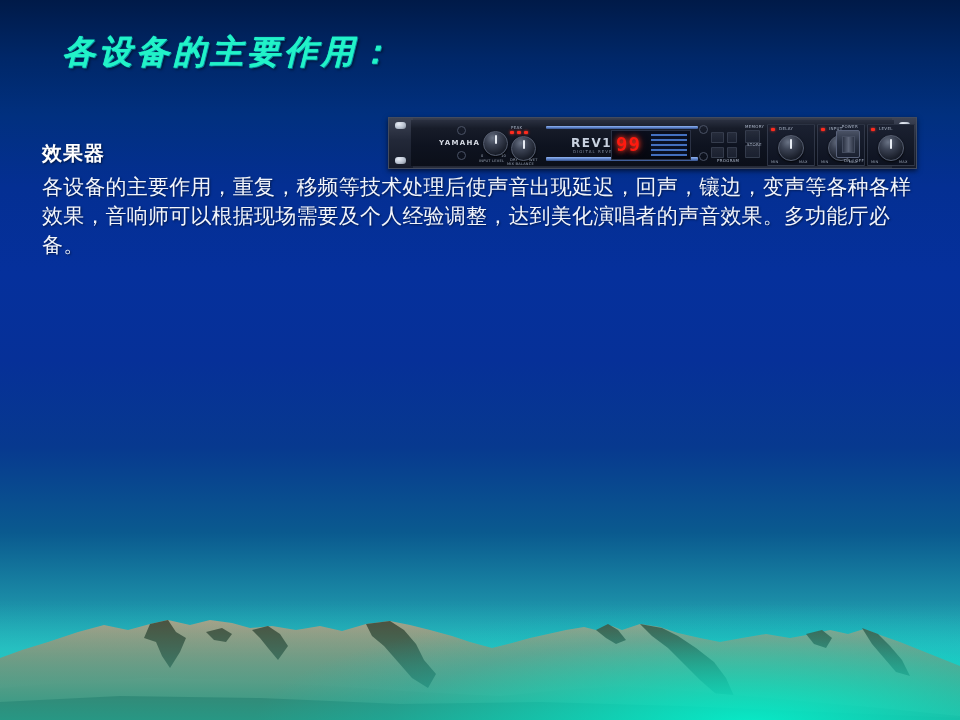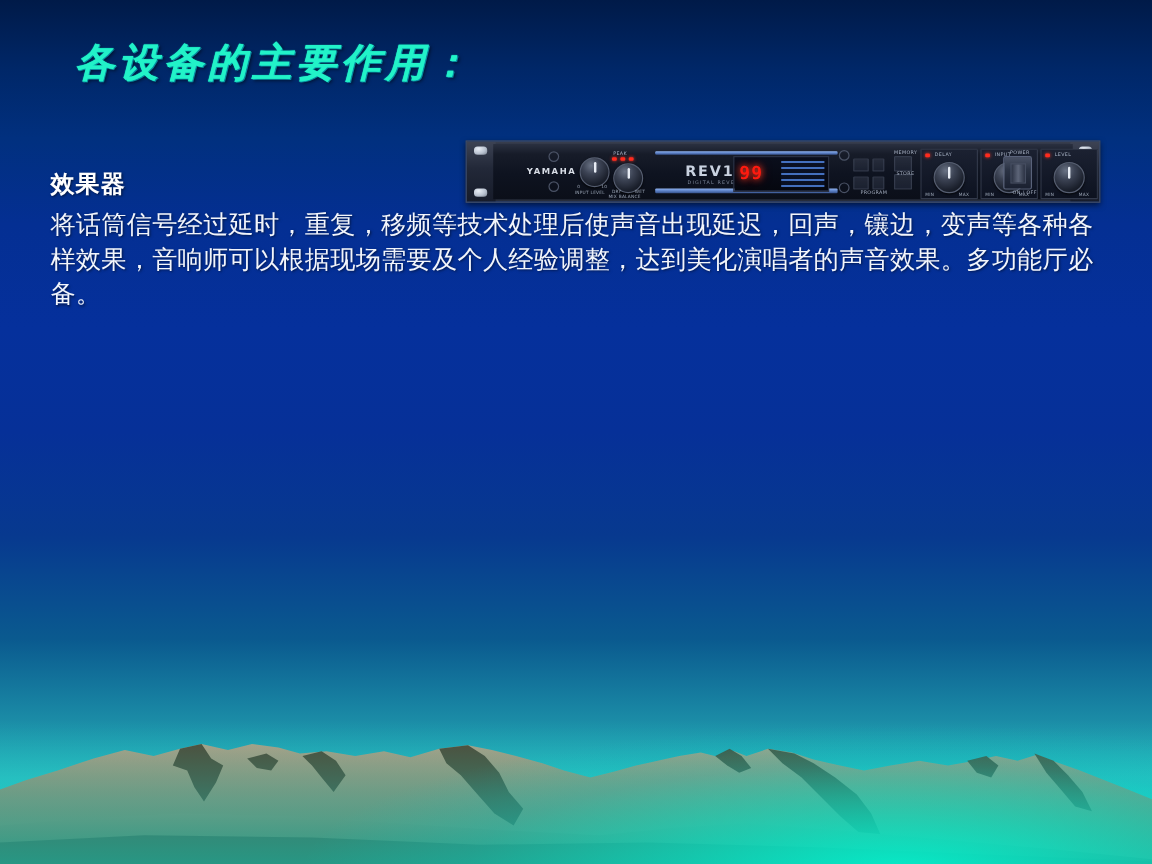--- a/index.html
+++ b/index.html
@@ -236,21 +236,21 @@
     height: 28px;
     background: linear-gradient(to bottom, #0a0e1c 0%, #05070f 100%);
     border: 1px solid #2a3144;
     overflow: hidden;
   }
   .seg {
     position: absolute;
     left: 4px;
     top: 4px;
     font-family: "DejaVu Sans Mono", "Liberation Mono", monospace;
-    font-size: 15px;
+    font-size: 19px;
     font-weight: 700;
     line-height: 19px;
     letter-spacing: 1px;
     color: #ff1a0f;
     text-shadow: 0 0 5px #ff3b22, 0 0 9px rgba(255,40,20,0.6);
   }
   .lcd-blue {
     position: absolute;
     right: 3px;
     top: 3px;
@@ -343,21 +343,21 @@
 
   <div class="glow-aqua"></div>
   <div class="glow-aqua2"></div>
 
   <div class="title-row">
     <span class="title-main">各设备的主要作用：</span>
   </div>
 
   <div class="body-block">
     <h2 class="body-heading">效果器</h2>
-    <p class="body-para">将话筒信号经过延时，重复，移频等技术处理后使声音出现延迟，回声，镶边，变声等各种各样效果，音响师可以根据现场需要及个人经验调整，达到美化演唱者的声音效果。多功能厅必备。</p>
+    <p class="body-para">各设备的主要作用，重复，移频等技术处理后使声音出现延迟，回声，镶边，变声等各种各样效果，音响师可以根据现场需要及个人经验调整，达到美化演唱者的声音效果。多功能厅必备。</p>
   </div>
 
   <div class="rack">
 
     <div class="rack-ear ear-l">
       <div class="screw s1"></div>
       <div class="screw s2"></div>
     </div>
     <div class="rack-ear ear-r">
       <div class="screw s1" style="right:6px;left:auto;"></div>

